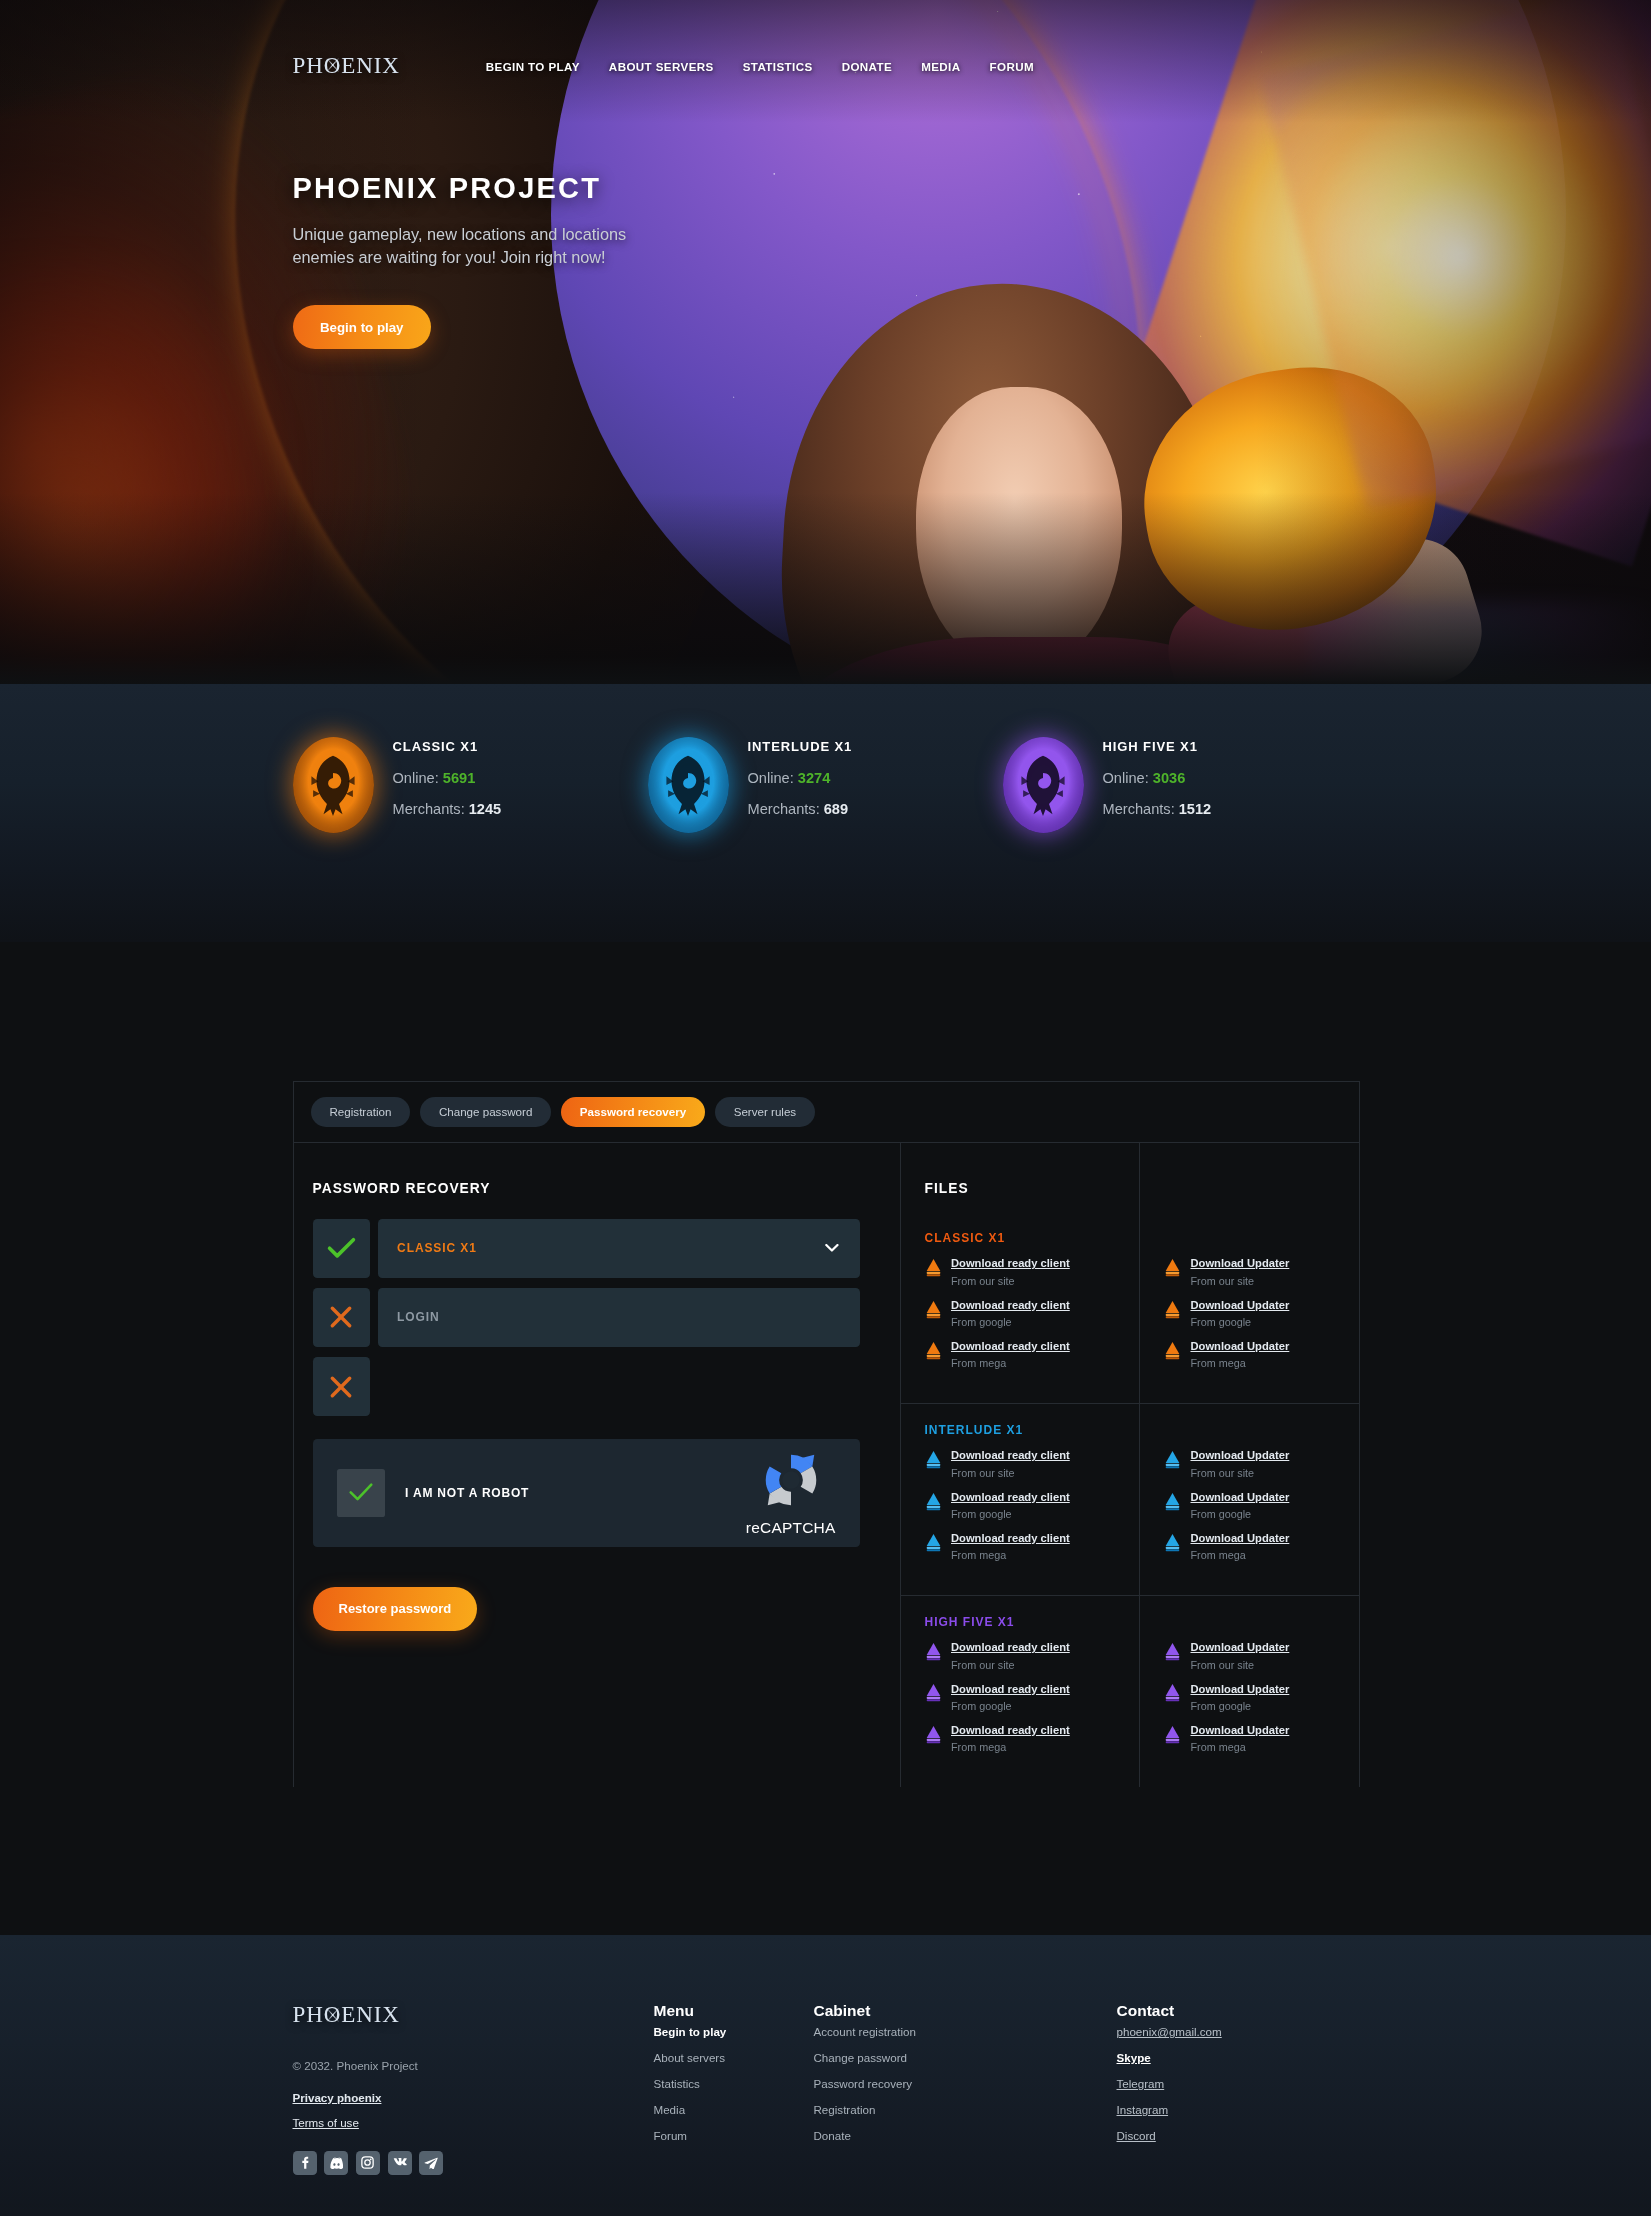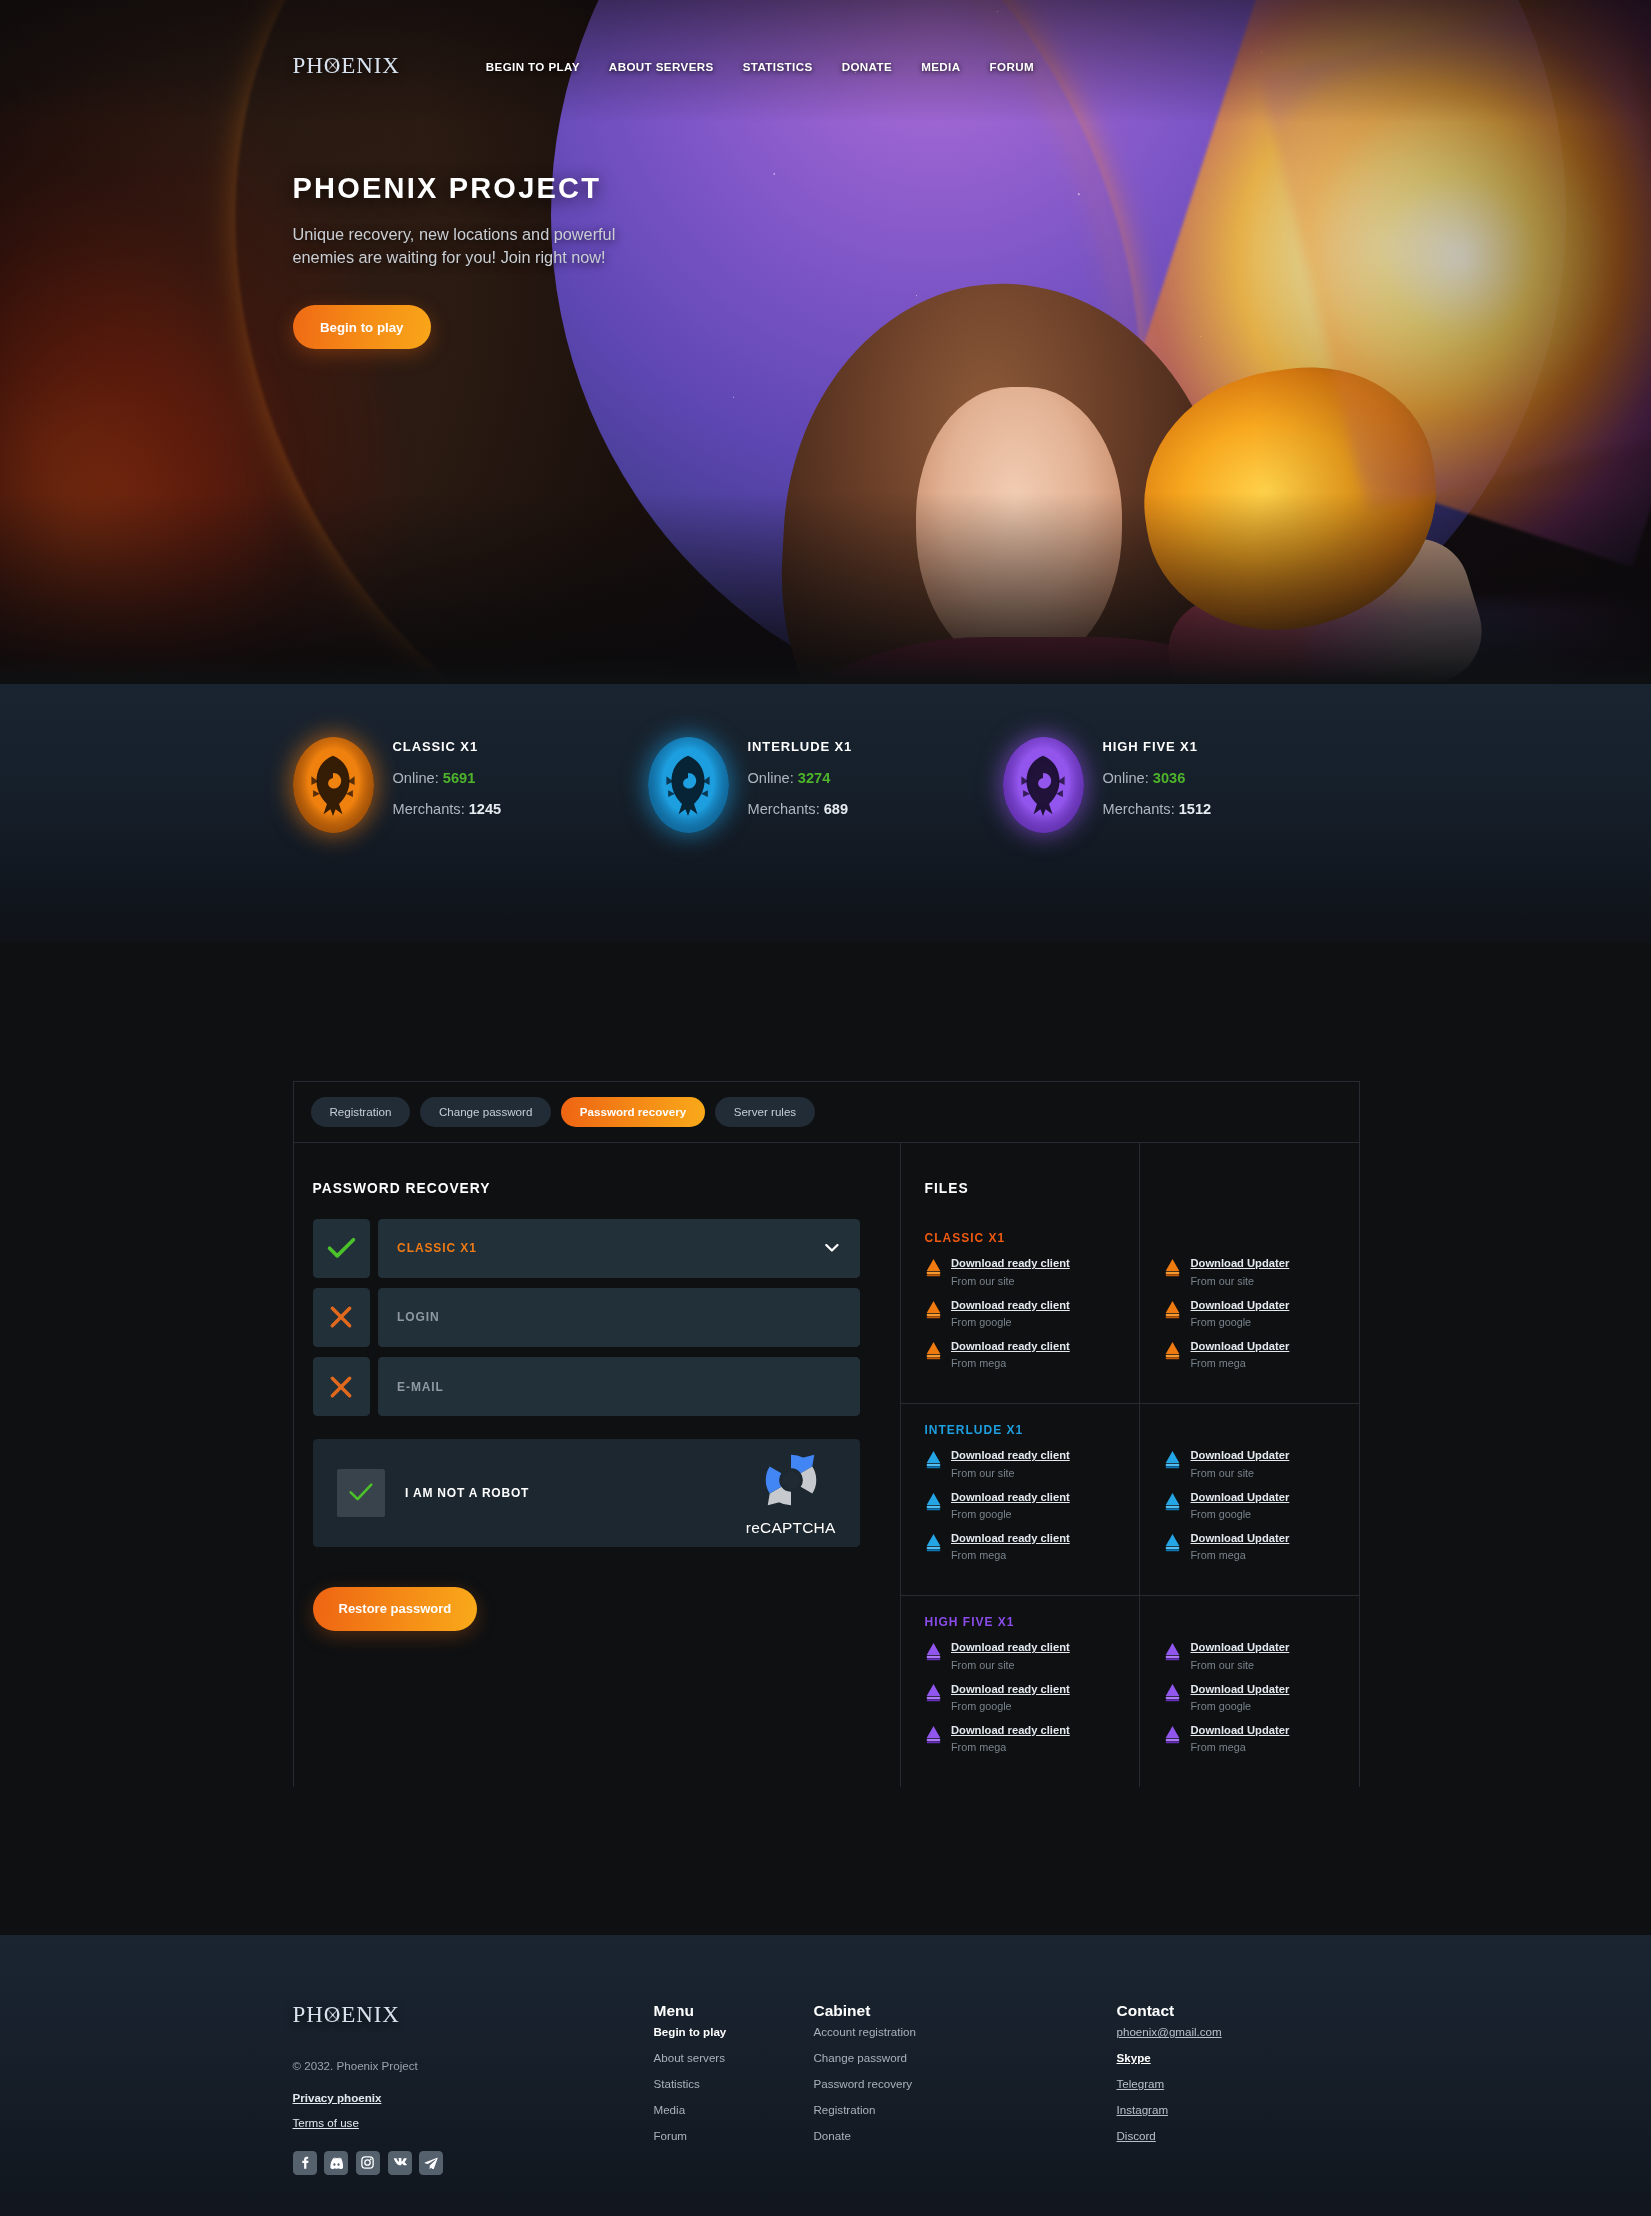--- a/index.html
+++ b/index.html
@@ -410,21 +410,21 @@
         <a>ABOUT SERVERS</a>
         <a>STATISTICS</a>
         <a>DONATE</a>
         <a>MEDIA</a>
         <a>FORUM</a>
       </nav>
     </header>
 
     <div class="hero-copy">
       <h1 class="hero-title">PHOENIX PROJECT</h1>
-      <p class="hero-sub">Unique recovery, new locations and powerful enemies are waiting for you! Join right now!</p>
+      <p class="hero-sub">Unique gameplay, new locations and locations enemies are waiting for you! Join right now!</p>
       <button class="btn-orange">Begin to play</button>
     </div>
   </section>
 
   <section class="stats-band">
     <div class="stats-inner">
 
       <div class="stat">
         <div class="emblem" style="--glow:rgba(240,124,19,.55); --core:#f0820f; --deep:#7a3c04;">
           <div class="ring"></div>
@@ -529,23 +529,20 @@
             <div class="field-box">
               <span class="val ph">LOGIN</span>
             </div>
           </div>
 
           <div class="field">
             <div class="field-icon">
               <svg width="26" height="26" viewBox="0 0 30 30">
                 <path d="M5 5 L25 25 M25 5 L5 25" stroke="#e0691d" stroke-width="4" stroke-linecap="round"></path>
               </svg>
-            </div>
-            <div class="field-box">
-              <span class="val ph">E-MAIL</span>
             </div>
           </div>
 
           <div class="captcha">
             <div class="cb">
               <svg width="26" height="20.6" viewBox="0 0 30 24">
                 <path d="M3 12 L11 20 L27 3" stroke="#4cc22a" stroke-width="3" fill="none" stroke-linecap="round" stroke-linejoin="round"></path>
               </svg>
             </div>
             <div class="captcha-label">I AM NOT A ROBOT</div>

